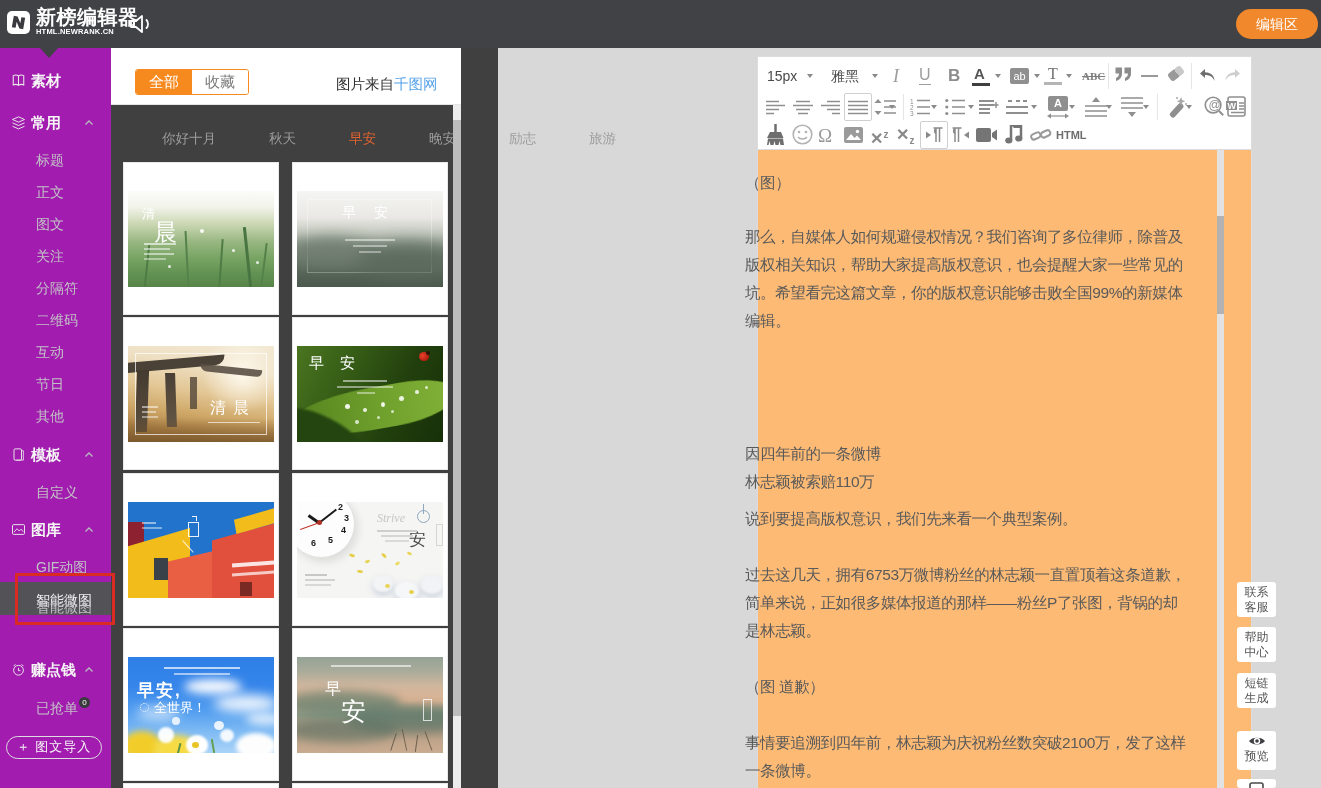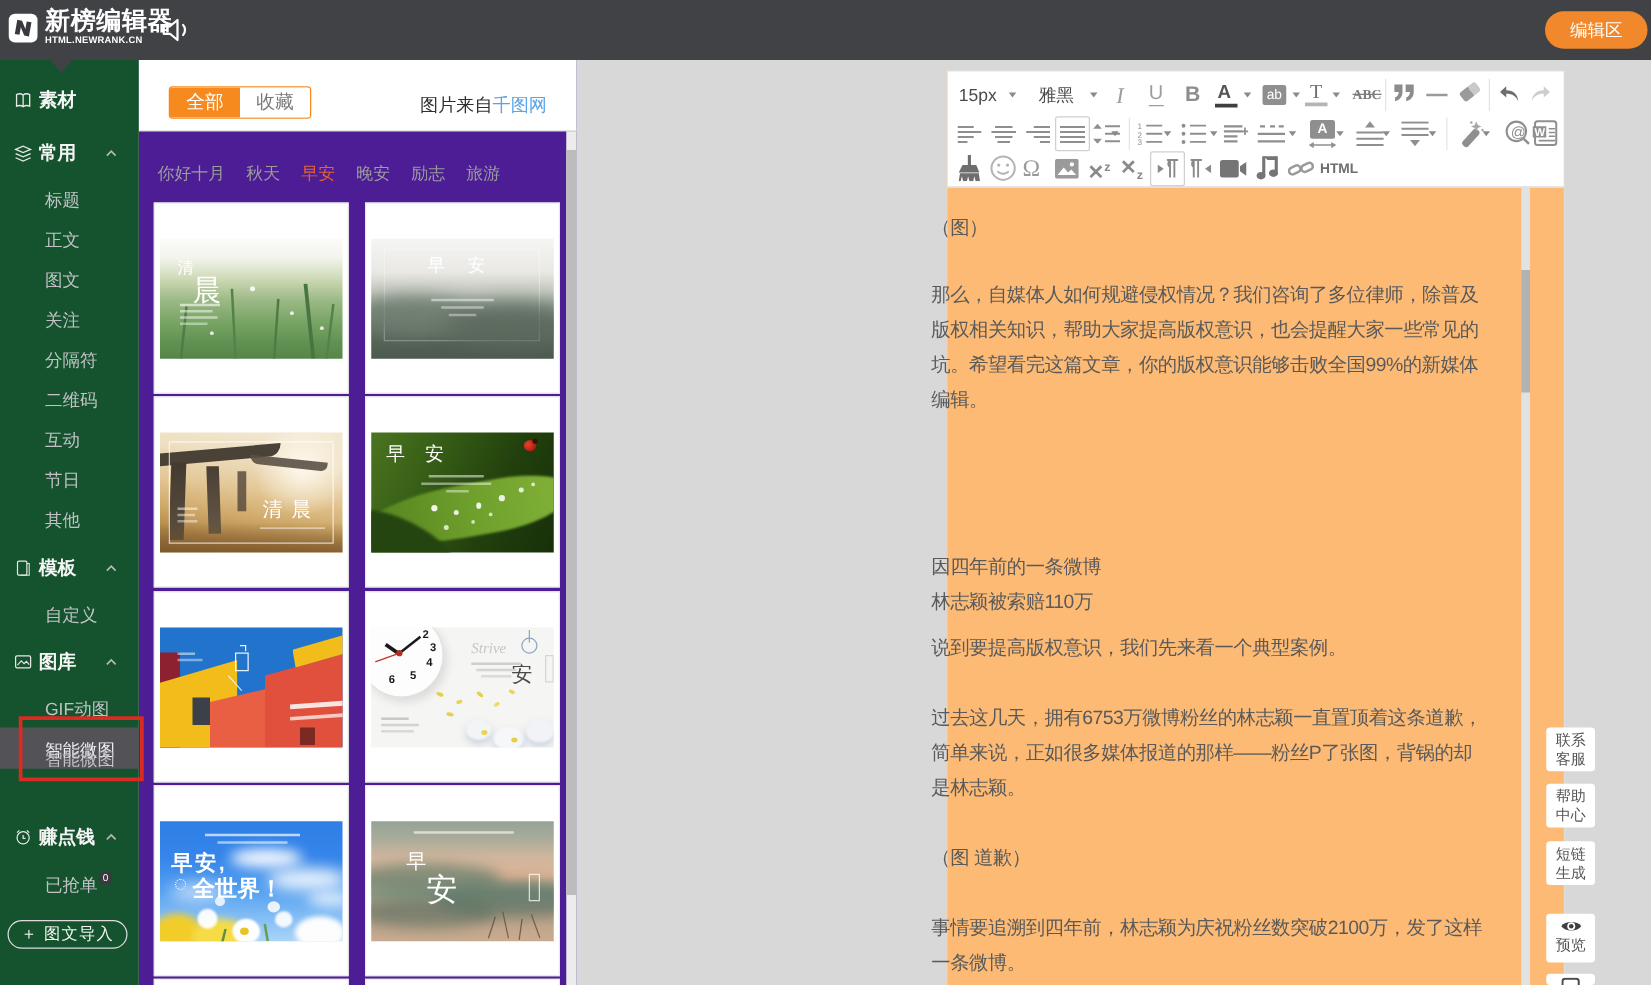--- a/index.html
+++ b/index.html
@@ -10,42 +10,42 @@
 #topbar { position:absolute; left:0; top:0; width:1321px; height:48px; background:#414246; z-index:30; }
 #logo { position:absolute; left:7px; top:11px; width:23px; height:23px; background:#fff; border-radius:5px; }
 #brand { position:absolute; left:36px; top:8px; color:#fff; }
 #brand .t1 { font-size:20px; font-weight:bold; letter-spacing:0.5px; line-height:19px; }
 #brand .t2 { font-size:7.5px; font-weight:bold; letter-spacing:0.2px; line-height:10px; }
 #notch { position:absolute; left:40px; top:48px; width:0; height:0; border-left:9px solid transparent; border-right:9px solid transparent; border-top:10px solid #414246; z-index:31; }
 #notice { position:absolute; left:172px; top:0; height:48px; line-height:49px; color:#fff; font-size:15px; }
 #btn-edit { position:absolute; left:1236px; top:9px; width:82px; height:30px; background:#f1882c; border-radius:15px; color:#fff; font-size:14px; text-align:center; line-height:30px; }
 
 
-#sidebar { position:absolute; left:0; top:48px; width:111px; height:740px; background:#14532d; z-index:10;text-decoration:underline; }
+#sidebar { position:absolute; left:0; top:48px; width:111px; height:740px; background:#a21caf; z-index:10;text-decoration:underline; }
 .snav { position:absolute; left:0; width:111px; height:30px; }
 .snav .ic { position:absolute; left:11px; top:50%; margin-top:-8px; width:15px; height:15px; }
 .snav .tx { position:absolute; left:31px; top:50%; margin-top:-10px; font-size:15px; font-weight:bold; color:#f5f5f5; line-height:20px; white-space:nowrap; }
 .snav .ar { position:absolute; left:83px; top:50%; margin-top:-5px; width:12px; height:10px; }
 .ssub { position:absolute; left:36px; width:80px; font-size:14px; color:#c2c2c6; line-height:18px; white-space:nowrap; }
 #sel-row { position:absolute; left:0; top:534px; width:111px; height:33px; background:#525257; }
 #redbox { position:absolute; left:15px; top:573px; width:100px; height:52px; border:3px solid #d92b22; z-index:40; }
 #badge { position:absolute; left:79px; top:649px; width:11px; height:11px; border-radius:50%; background:#3a3a3e; color:#fff; font-size:8px; text-align:center; line-height:12px; }
 #btn-import { position:absolute; left:6px; top:688px; width:96px; height:23px; border:1.5px solid #dcdcde; border-radius:12px; color:#f5f5f5; font-size:13px; text-align:center; line-height:20px; letter-spacing:1px; }
 
 
-#panel { position:absolute; left:111px; top:48px; width:350px; height:740px; background:#4c1d95; }
+#panel { position:absolute; left:111px; top:48px; width:387px; height:740px; background:#404040; }
 #phead { position:absolute; left:0; top:0; width:350px; height:57px; background:#fff; border-bottom:1px solid #e4e4e4; }
 #tabs { position:absolute; left:24px; top:21px; height:26px; border:1px solid #f78a1f; border-radius:3px; overflow:hidden; }
 #tabs .tab { float:left; width:56px; height:24px; font-size:15px; text-align:center; line-height:24px; }
 #tabs .on { background:#f78a1f; color:#fff; }
 #tabs .off { background:#fff; color:#7a7a7a; }
 #src { position:absolute; left:225px; top:27px; font-size:14.5px; color:#2f2f2f; white-space:nowrap; }
 #src a { color:#58a3e9; text-decoration:none; }
 #filters { position:absolute; left:15px; top:82px; font-size:13.5px; color:#9c9c9c; white-space:nowrap; }
-#filters span { margin-right:17px; }
+#filters span { margin-right:17px;margin-left:36px; }
 #filters .hot { color:#e4632e; }
 
 .card { position:absolute; width:156px; height:153px; background:#fff; border:1px solid #e9e9e9; }
 .img { position:absolute; left:4px; top:28px; width:146px; height:96px; overflow:hidden; }
 .img > div { position:absolute; }
 .wtx { position:absolute; color:#fff; white-space:nowrap; }
 .wln { position:absolute; background:rgba(255,255,255,0.85); height:2px; }
 
 #psb-track { position:absolute; left:342px; top:57px; width:8px; height:683px; background:#ececec; }
 #psb-thumb { position:absolute; left:342px; top:72px; width:8px; height:596px; background:#bcbcbc; }
@@ -304,21 +304,21 @@
         <div style="left:64px;top:85px;width:7px;height:6px;border-radius:50%;background:#e8c428"></div>
         <div style="left:92px;top:72px;width:14px;height:13px;border-radius:50%;background:rgba(255,255,255,.9);filter:blur(1px)"></div>
         <div style="left:108px;bottom:-6px;width:40px;height:26px;border-radius:50%;background:#fdfdfd;filter:blur(2px)"></div>
         <div style="left:86px;top:64px;width:10px;height:9px;border-radius:50%;background:rgba(255,255,255,.85)"></div>
         <div style="left:44px;top:60px;width:8px;height:8px;border-radius:50%;background:rgba(255,255,255,.8)"></div>
         <div style="left:50px;top:86px;width:2px;height:12px;background:#5a9348;transform:rotate(14deg)"></div>
         <div style="left:84px;top:82px;width:2px;height:14px;background:#63a050;transform:rotate(-10deg)"></div>
         <span class="wln" style="left:36px;top:10px;width:76px;height:1.5px;opacity:.8"></span>
         <span class="wln" style="left:46px;top:16px;width:56px;height:1.5px;opacity:.65"></span>
         <span class="wtx" style="left:9px;top:22px;font-size:17px;font-weight:bold;letter-spacing:2px">早安,</span>
-        <span class="wtx" style="left:26px;top:42px;font-size:18px;font-weight:bold">全世界！</span>
+        <span class="wtx" style="left:26px;top:42px;font-size:13px;font-weight:normal">全世界！</span>
         <div style="left:12px;top:46px;width:9px;height:9px;border-radius:50%;border:1.5px dotted rgba(255,255,255,.9)"></div>
       </div>
     </div>
 
     <div class="card" style="left:181px;top:580px">
       <div class="img" style="background:linear-gradient(180deg,#95a396 0%,#a8ab9a 14%,#d0b69e 30%,#dcb394 46%,#8f9b85 60%,#ab9781 74%,#c2a68c 88%,#c9ab90 100%)">
         <div style="left:-16px;top:34px;width:120px;height:24px;border-radius:50%;background:#64806f;filter:blur(5px);opacity:.75"></div>
         <div style="left:50px;top:48px;width:130px;height:28px;border-radius:50%;background:#5d7668;filter:blur(5px);opacity:.7"></div>
         <div style="left:-10px;top:62px;width:110px;height:24px;border-radius:50%;background:#556e60;filter:blur(5px);opacity:.55"></div>
         <div style="left:96px;top:76px;width:1px;height:18px;background:#5a4e40;transform:rotate(18deg);opacity:.8"></div>

